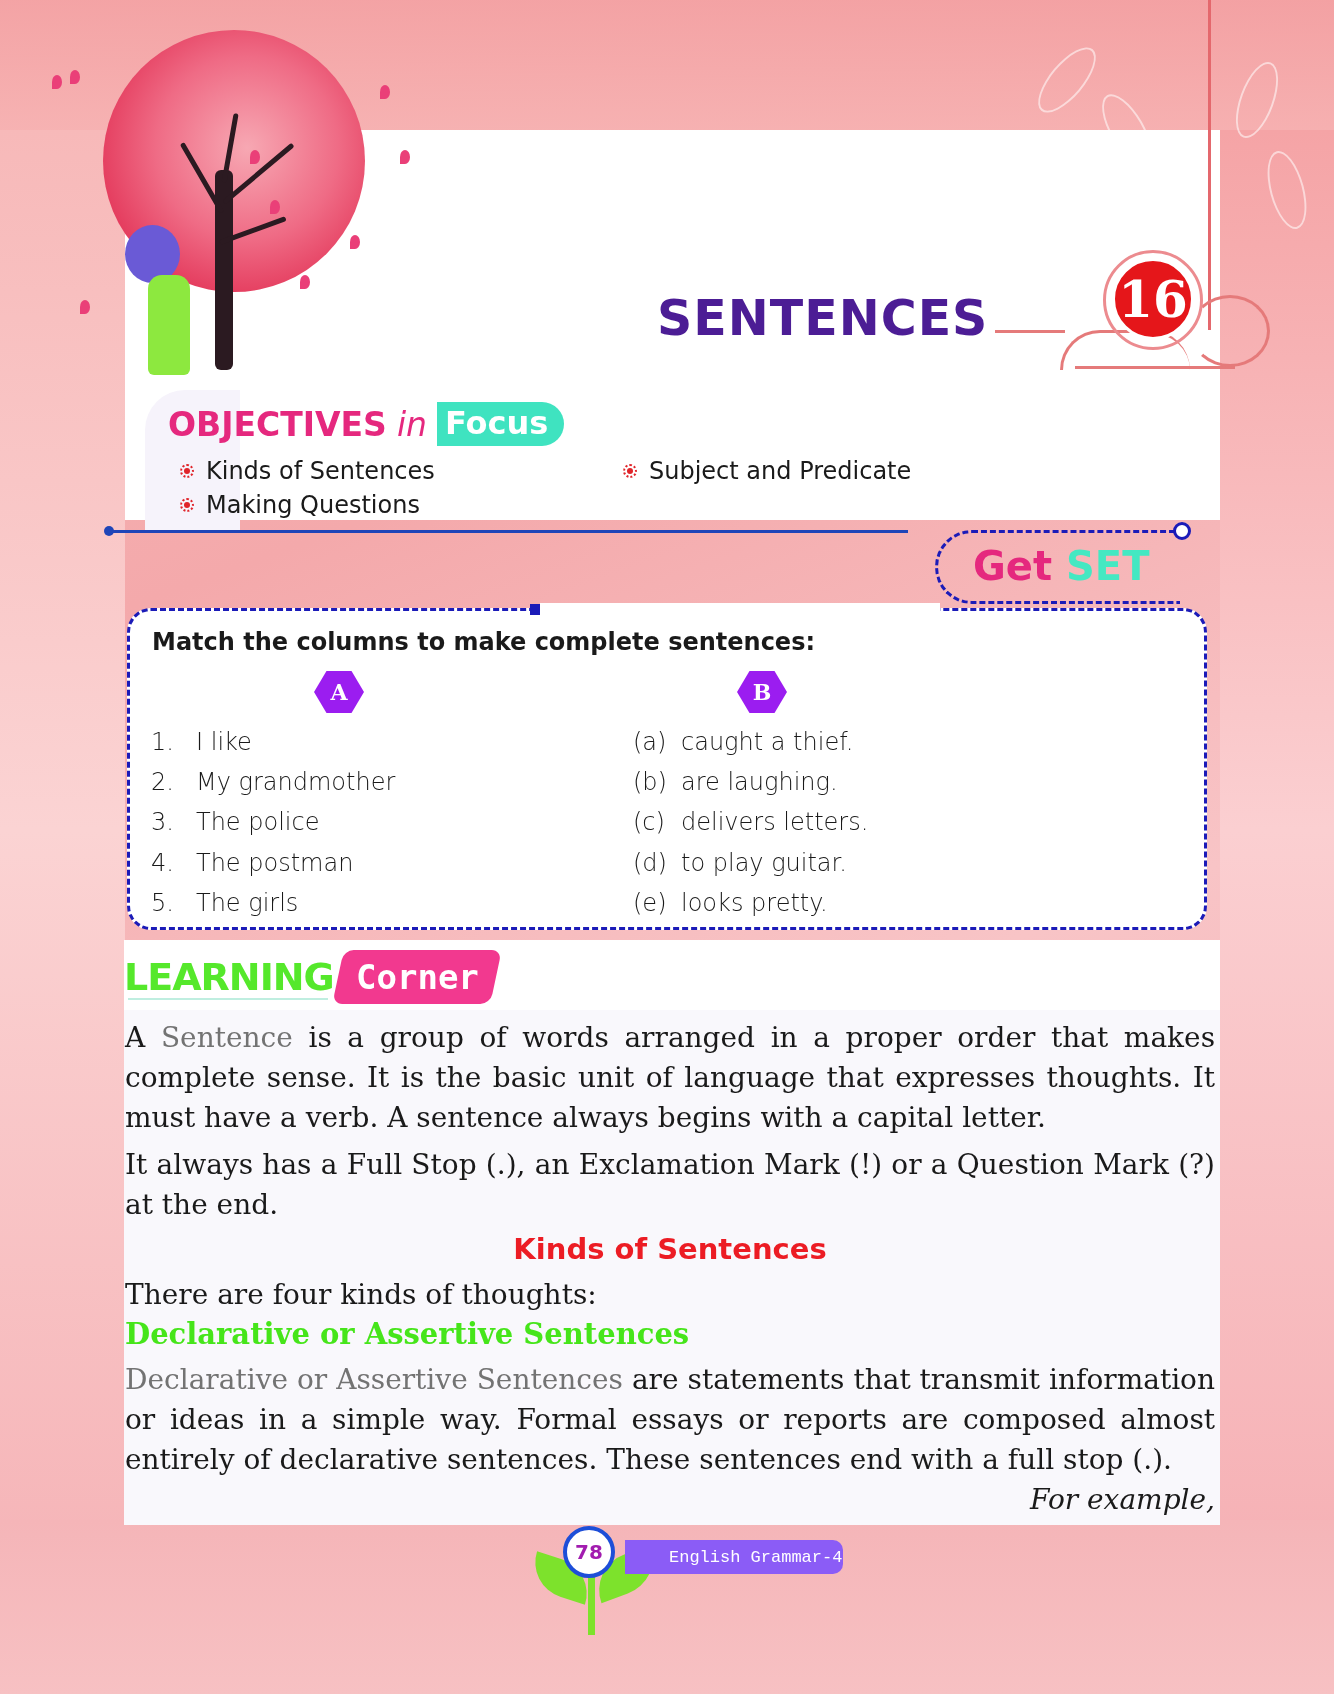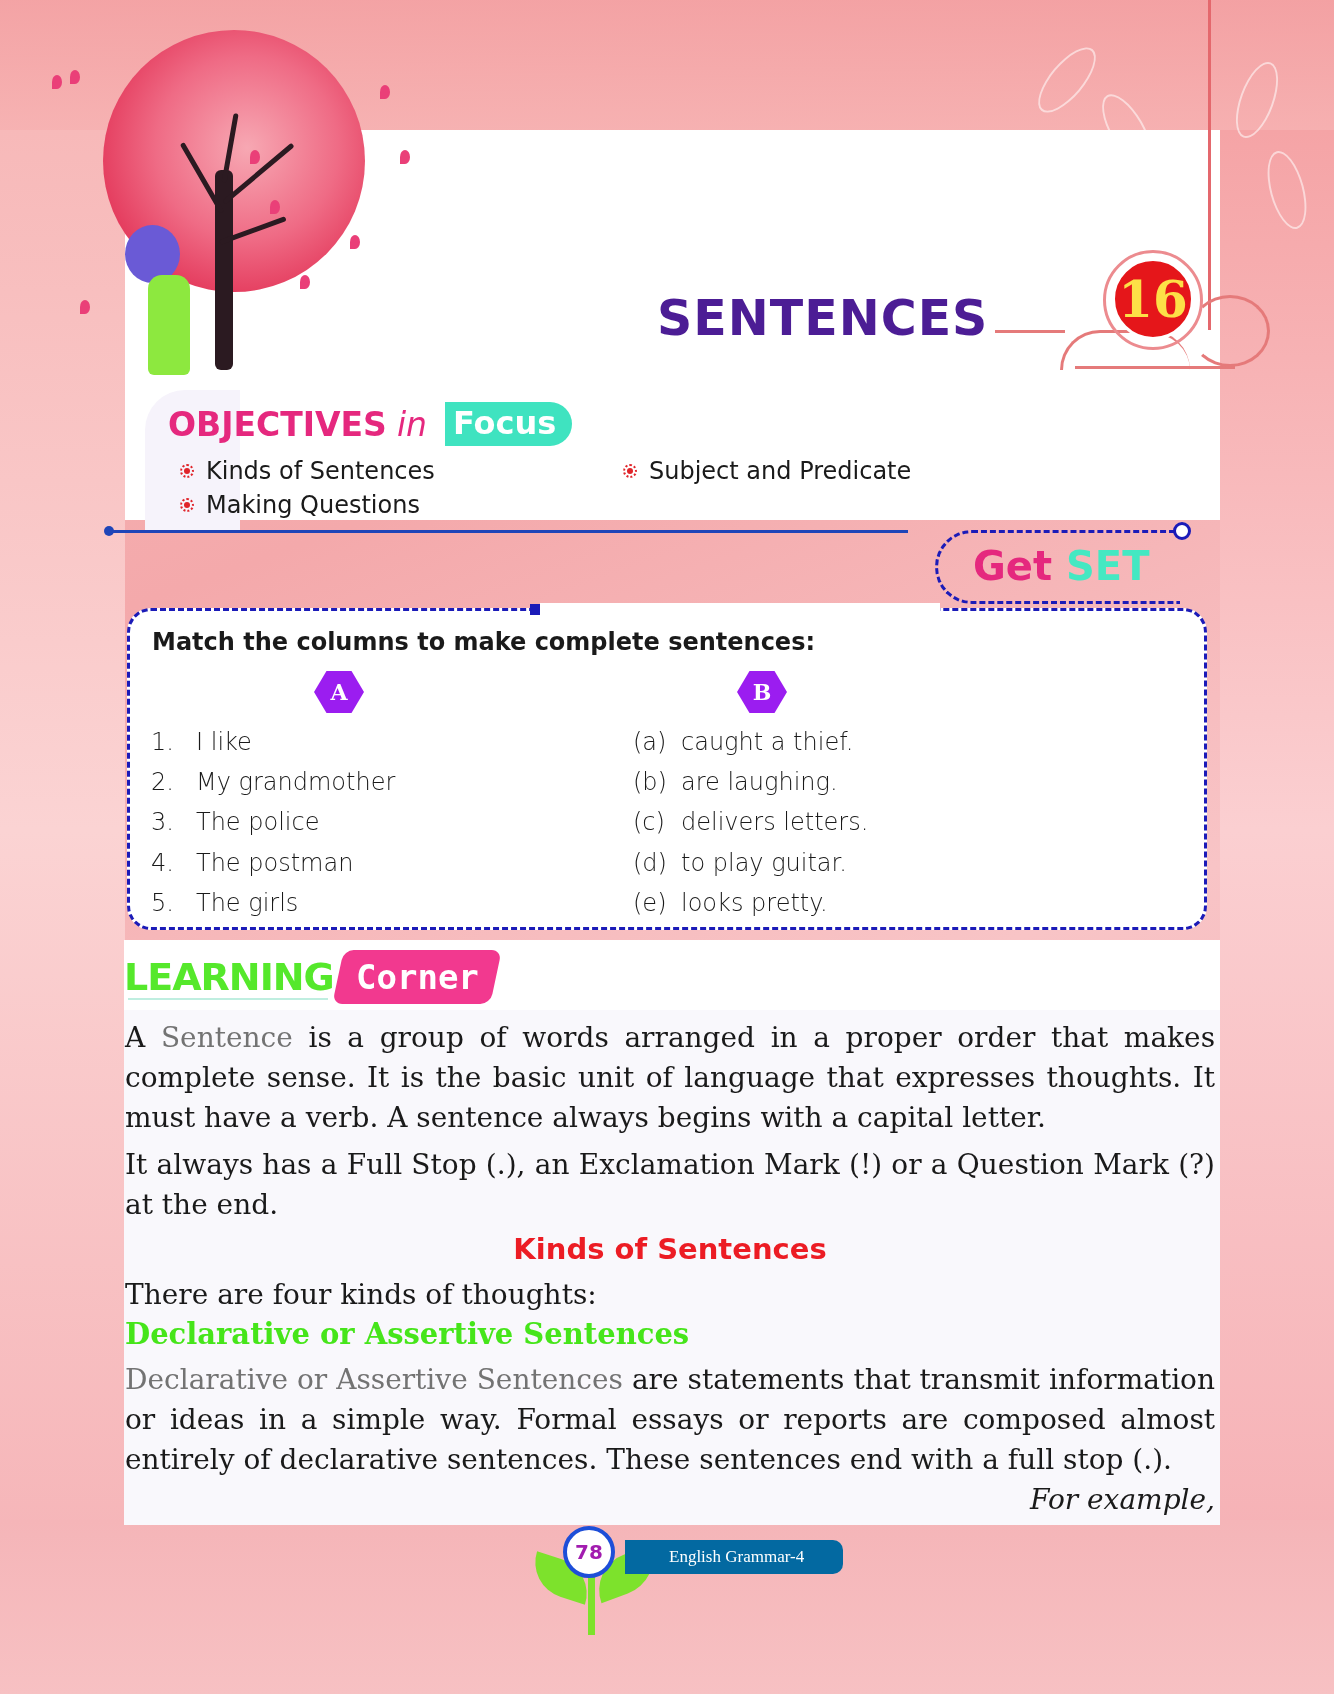--- a/index.html
+++ b/index.html
@@ -74,21 +74,21 @@
   }
   .chapter-vline {
     position: absolute; left: 1208px; top: 0; width: 3px; height: 330px; background: #e4686d;
   }
   .chapter-ring {
     position: absolute; left: 1103px; top: 250px; width: 100px; height: 100px; border-radius: 50%;
     border: 3px solid #ec8b8f;
   }
   .chapter-badge {
     position: absolute; left: 1112px; top: 258px; width: 82px; height: 82px; border-radius: 50%;
-    background: #e5161a; color: #fde047;
+    background: #e5161a; color: #ffffff;
     font-family: "DejaVu Serif", serif; font-weight: 700; font-size: 50px;
     display: flex; align-items: center; justify-content: center;
     border: 3px solid #fff;
   }
   .chapter-loop {
     position: absolute; left: 1190px; top: 295px; width: 80px; height: 72px; border-radius: 50%;
     border: 3px solid #e57a7a; border-left-color: transparent;
   }
 
   
@@ -96,21 +96,21 @@
     position: absolute; left: 145px; top: 390px; width: 95px; height: 140px;
     background: #f6f3fb; border-radius: 40px 0 0 0;
   }
   .obj-heading {
     position: absolute; left: 168px; top: 402px; display: flex; align-items: center; gap: 10px;
   }
   .obj-word { font-family: "DejaVu Sans", sans-serif; font-weight: 900; font-size: 33px; color: #e5287e; }
   .obj-in { font-family: "DejaVu Sans", sans-serif; font-style: italic; font-size: 33px; color: #e5287e; }
   .obj-focus {
     font-family: "DejaVu Sans", sans-serif; font-weight: 700; font-size: 32px; color: #fff;
-    background: #3fe3c0; padding: 2px 16px 4px 8px; border-radius: 0 22px 22px 0; margin-left: 8px;
+    background: #3fe3c0; padding: 2px 16px 4px 8px; border-radius: 0 22px 22px 0;
   }
   .obj-item {
     position: absolute; display: flex; align-items: center; gap: 12px;
     font-family: "DejaVu Sans", sans-serif; font-size: 24px; color: #1a1a1a;
   }
   .bullet-icon {
     width: 14px; height: 14px; border-radius: 50%;
     border: 2px dotted #e0242a; display: flex; align-items: center; justify-content: center;
   }
   .bullet-icon::after { content: ""; width: 6px; height: 6px; border-radius: 50%; background: #e0242a; }
@@ -198,22 +198,22 @@
     font-family: "DejaVu Sans", sans-serif; font-weight: 900; font-size: 29px; color: #ec1c24;
   }
   .sub-heading-green {
     position: absolute; left: 125px; top: 1317px;
     font-family: "DejaVu Serif", serif; font-weight: 700; font-size: 29px; color: #46e51a;
   }
 
   
   .footer-banner {
     position: absolute; left: 625px; top: 1540px; width: 218px; height: 34px;
-    background: #0369a1; border-radius: 0 10px 10px 0;
-    color: #fff; font-family: Liberation Serif, serif; font-size: 17px;
+    background: #8b5cf6; border-radius: 0 10px 10px 0;
+    color: #fff; font-family: Liberation Mono, monospace; font-size: 17px;
     display: flex; align-items: center; padding-left: 44px;
   }
   .footer-page {
     position: absolute; left: 563px; top: 1526px; width: 52px; height: 52px; border-radius: 50%;
     background: #fff; border: 4px solid #1d4ed8;
     font-family: "DejaVu Sans", sans-serif; font-weight: 700; font-size: 20px; color: #a21caf;
     display: flex; align-items: center; justify-content: center;
   }
   .sprout-leaf-l {
     position: absolute; left: 530px; top: 1560px; width: 62px; height: 36px; background: #7de22c;

